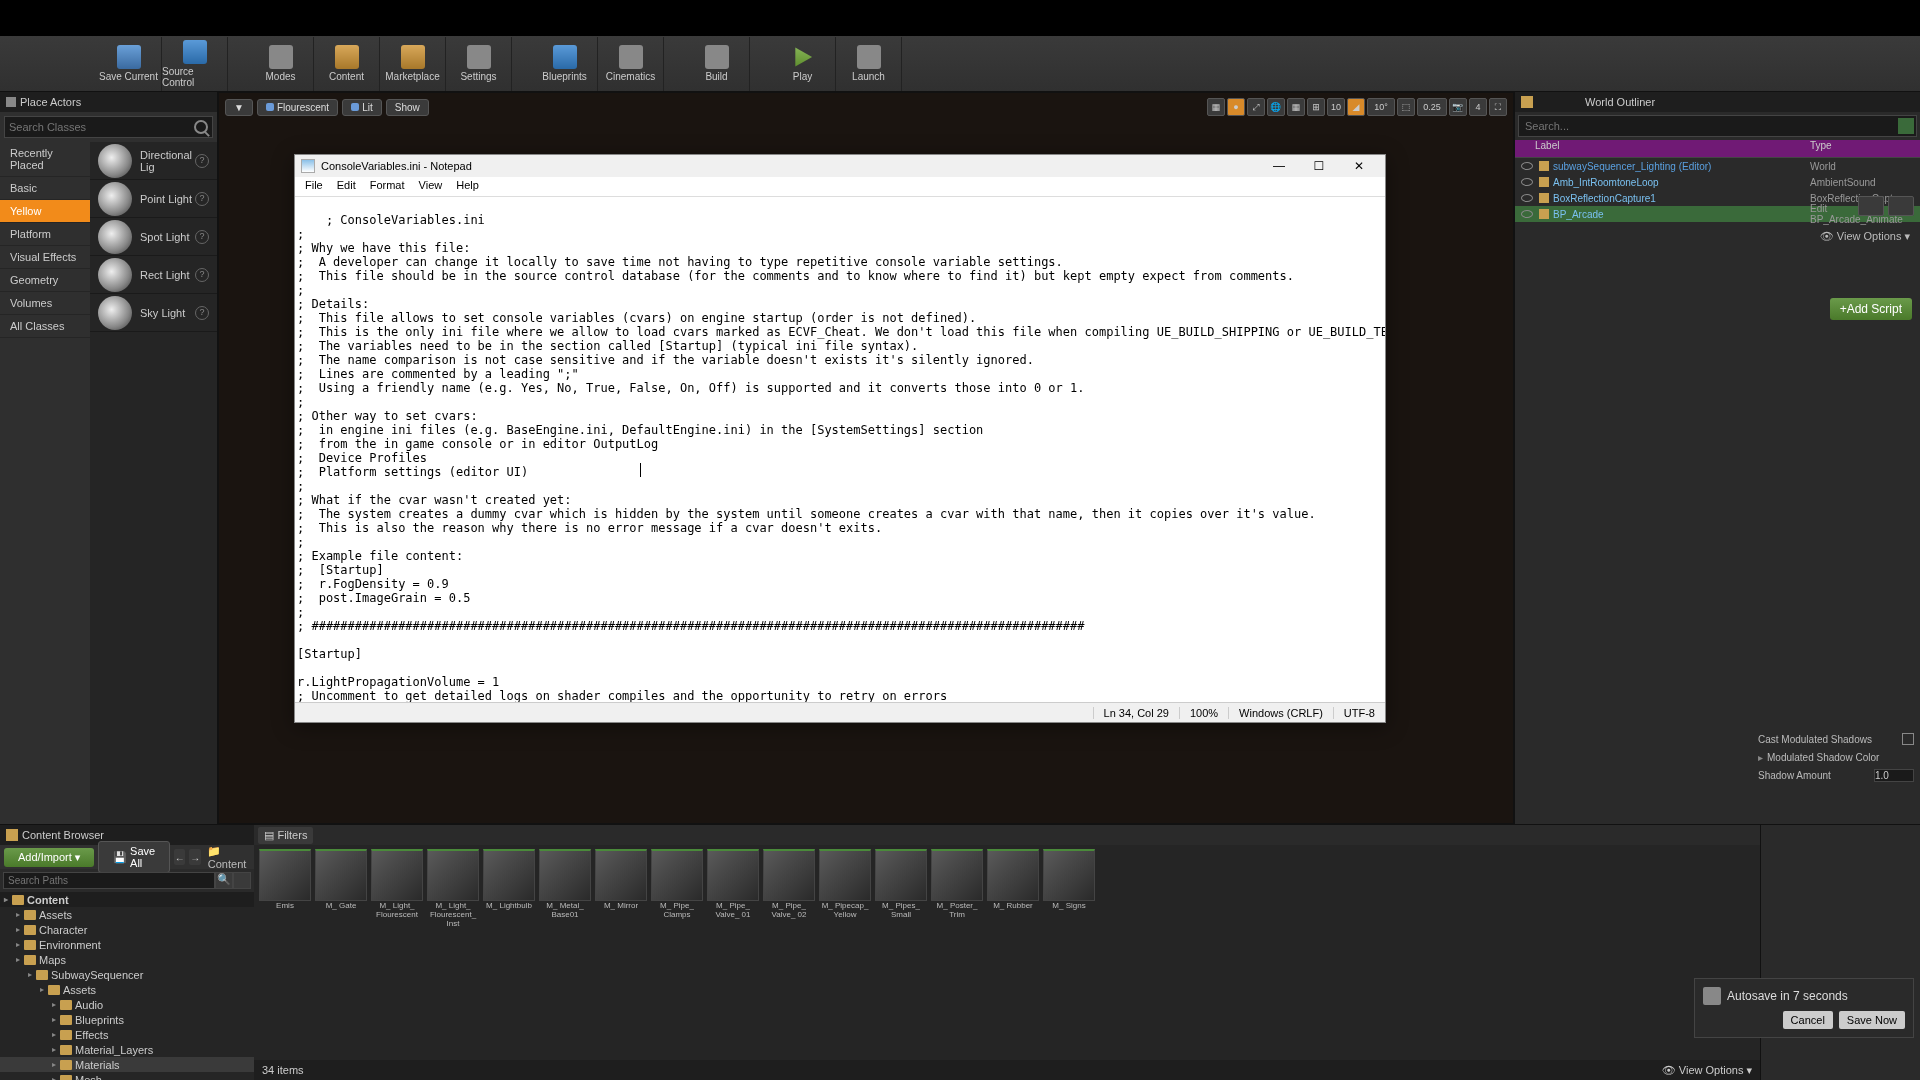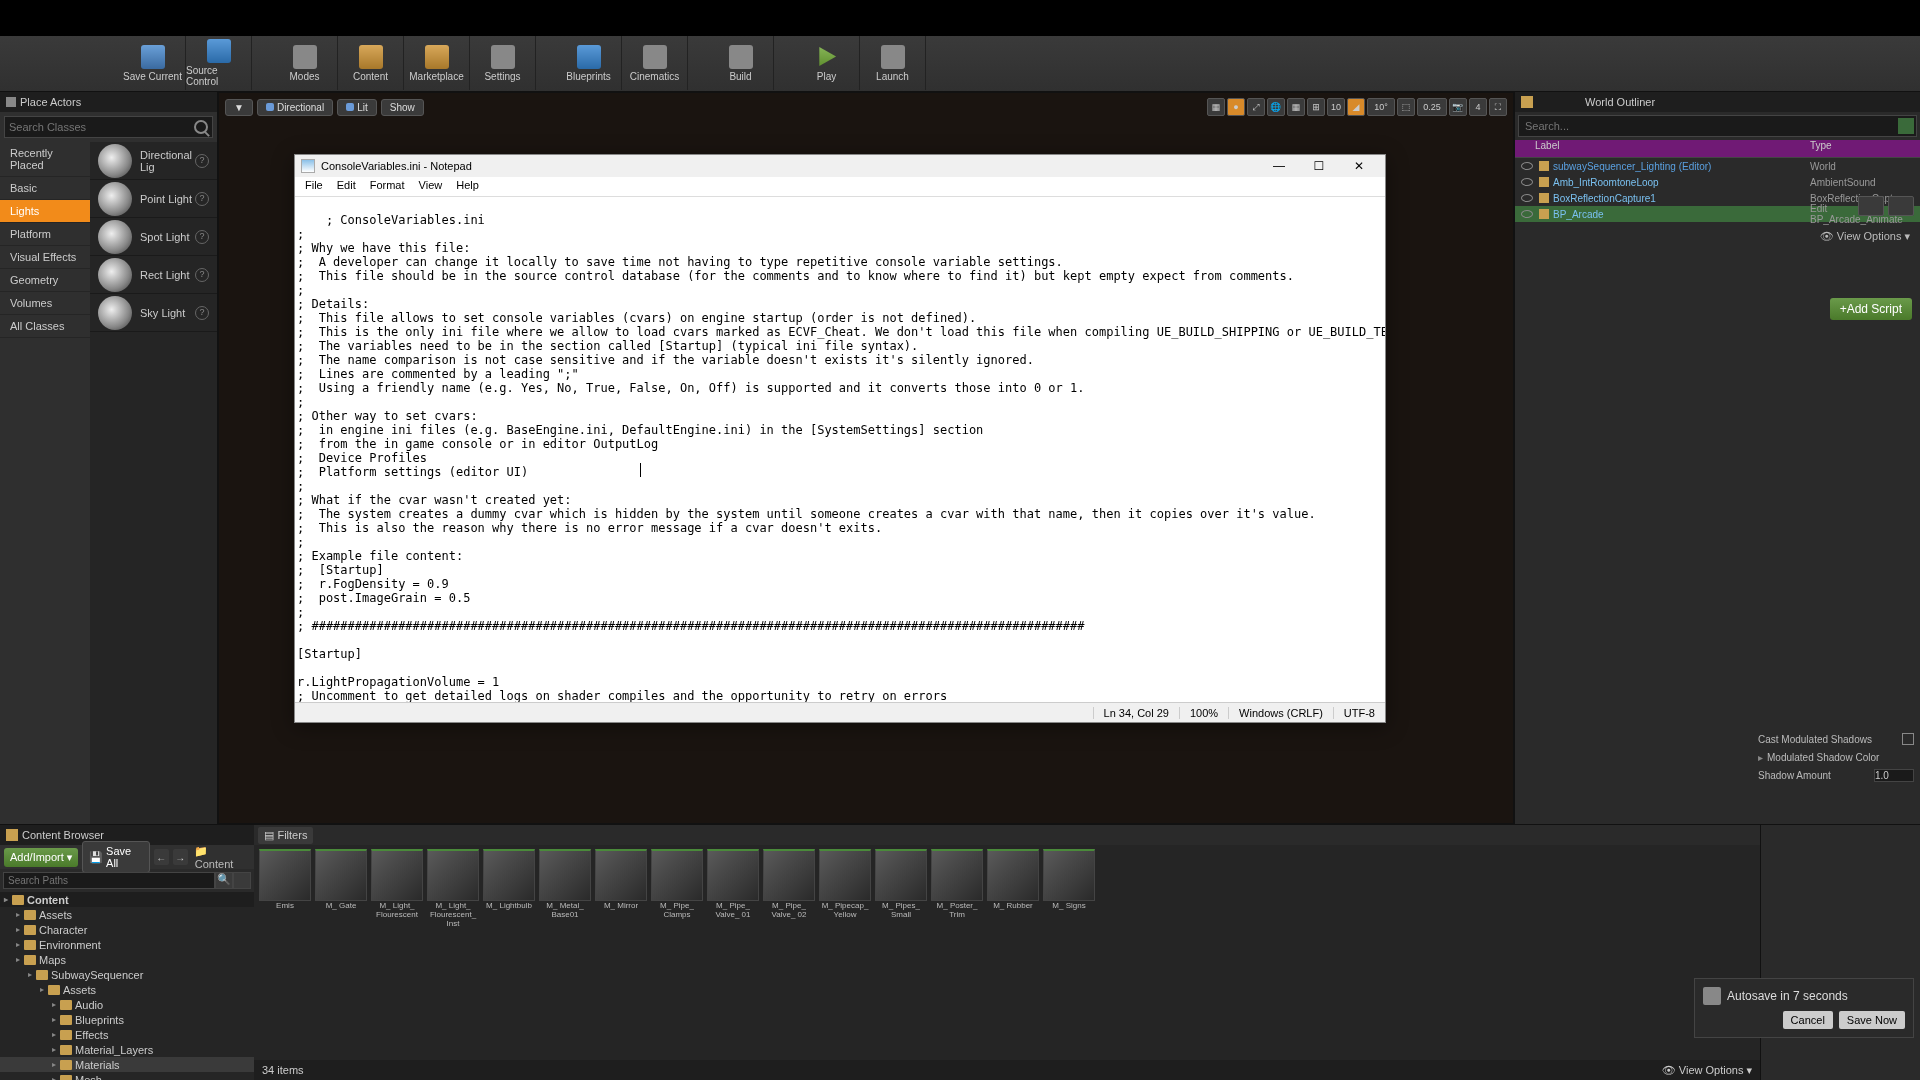--- a/index.html
+++ b/index.html
@@ -20,21 +20,22 @@
   right: 0;
   bottom: 0;
   background: #2a2a2a;
   display: flex;
   flex-direction: column;
 }
 .toolbar {
   height: 56px;
   background: linear-gradient(#3a3a3a,#303030);
   display: flex;
-  padding-left: 120px;
+  align-items: center;
+  padding-left: 96px;
   border-bottom: 1px solid #111;
 }
 .tool-btn {
   display: flex;
   flex-direction: column;
   align-items: center;
   justify-content: center;
   width: 66px;
   height: 54px;
   color: #ccc;
@@ -165,21 +166,21 @@
 .bottom-area {
   height: 256px;
   background: #2a2a2a;
   display: flex;
   border-top: 1px solid #111;
 }
 .cb-left { width: 254px; display: flex; flex-direction: column; }
 .cb-title { height: 20px; background: #1e1e1e; display: flex; align-items: center; padding: 0 6px; }
 .cb-title .ci { width: 12px; height: 12px; background: #c8a050; margin-right: 4px; }
 .cb-toolbar { height: 24px; background: #303030; display: flex; align-items: center; gap: 4px; padding: 0 4px; }
-.cb-toolbar .btn { background: linear-gradient(#6a9a4a,#4a7a2a); color: #fff; padding: 3px 6px; border-radius: 3px; font-size: 11px; cursor:pointer; display:flex; align-items:center; gap:3px; }
+.cb-toolbar .btn { background: linear-gradient(#6a9a4a,#4a7a2a); color: #fff; padding: 3px 14px; border-radius: 3px; font-size: 11px; cursor:pointer; display:flex; align-items:center; gap:3px; }
 .cb-toolbar .btn.save { background: #3a3a3a; border: 1px solid #555; }
 .cb-toolbar .nav { width: 16px; height: 16px; background: #3a3a3a; border-radius: 2px; display:flex; align-items:center; justify-content:center; font-size:10px; }
 .cb-toolbar .crumb { color: #bbb; font-size: 11px; padding: 3px; }
 .cb-search { display:flex; margin:3px; }
 .cb-search input { flex:1; background:#1a1a1a; border:1px solid #444; color:#888; padding:2px 4px; font-size:10px; outline:none; }
 .tree { flex: 1; background: #252525; overflow: auto; font-size: 11px; }
 .tree-item { display: flex; align-items: center; height: 15px; padding-left: 4px; }
 .tree-item .tri { width: 8px; color: #888; font-size: 8px; }
 .tree-item .fi { width: 12px; height: 10px; background: #c8a050; margin-right: 3px; border-radius: 1px; }
 .tree-item.root { background: #1e1e1e; font-weight: bold; }
@@ -379,21 +380,21 @@
           <span>Place Actors</span>
         </div>
       <div class="search-box">
         <input placeholder="Search Classes" style="">
         <div class="mag"></div>
       </div>
       <div style="display:flex; flex:1;">
         <div class="cat-list" style="width:90px;" id="cat-list">
             <div class="cat-item">Recently Placed</div>
             <div class="cat-item">Basic</div>
-            <div class="cat-item active">Lights</div>
+            <div class="cat-item active">Yellow</div>
             <div class="cat-item">Platform</div>
             <div class="cat-item">Visual Effects</div>
             <div class="cat-item">Geometry</div>
             <div class="cat-item">Volumes</div>
             <div class="cat-item">All Classes</div>
           </div>
         <div class="light-list" style="flex:1;" id="light-list">
             <div class="light-item">
               <div class="thumb"></div>
               <div class="lbl">Directional Lig</div>
@@ -421,21 +422,21 @@
             </div>
           </div>
       </div>
     </div>
 
     <div class="viewport">
       <div class="vp-toolbar">
         <div class="vp-btn">▼</div>
         <div class="vp-btn">
             <div class="dot"></div>
-            <span>Directional</span>
+            <span>Flourescent</span>
           </div>
         <div class="vp-btn">
             <div class="dot" style="background:#6a9ad8"></div>
             <span>Lit</span>
           </div>
         <div class="vp-btn">
             <span>Show</span>
           </div>
         <div class="vp-right">
           <div class="vp-sq">▦</div>

